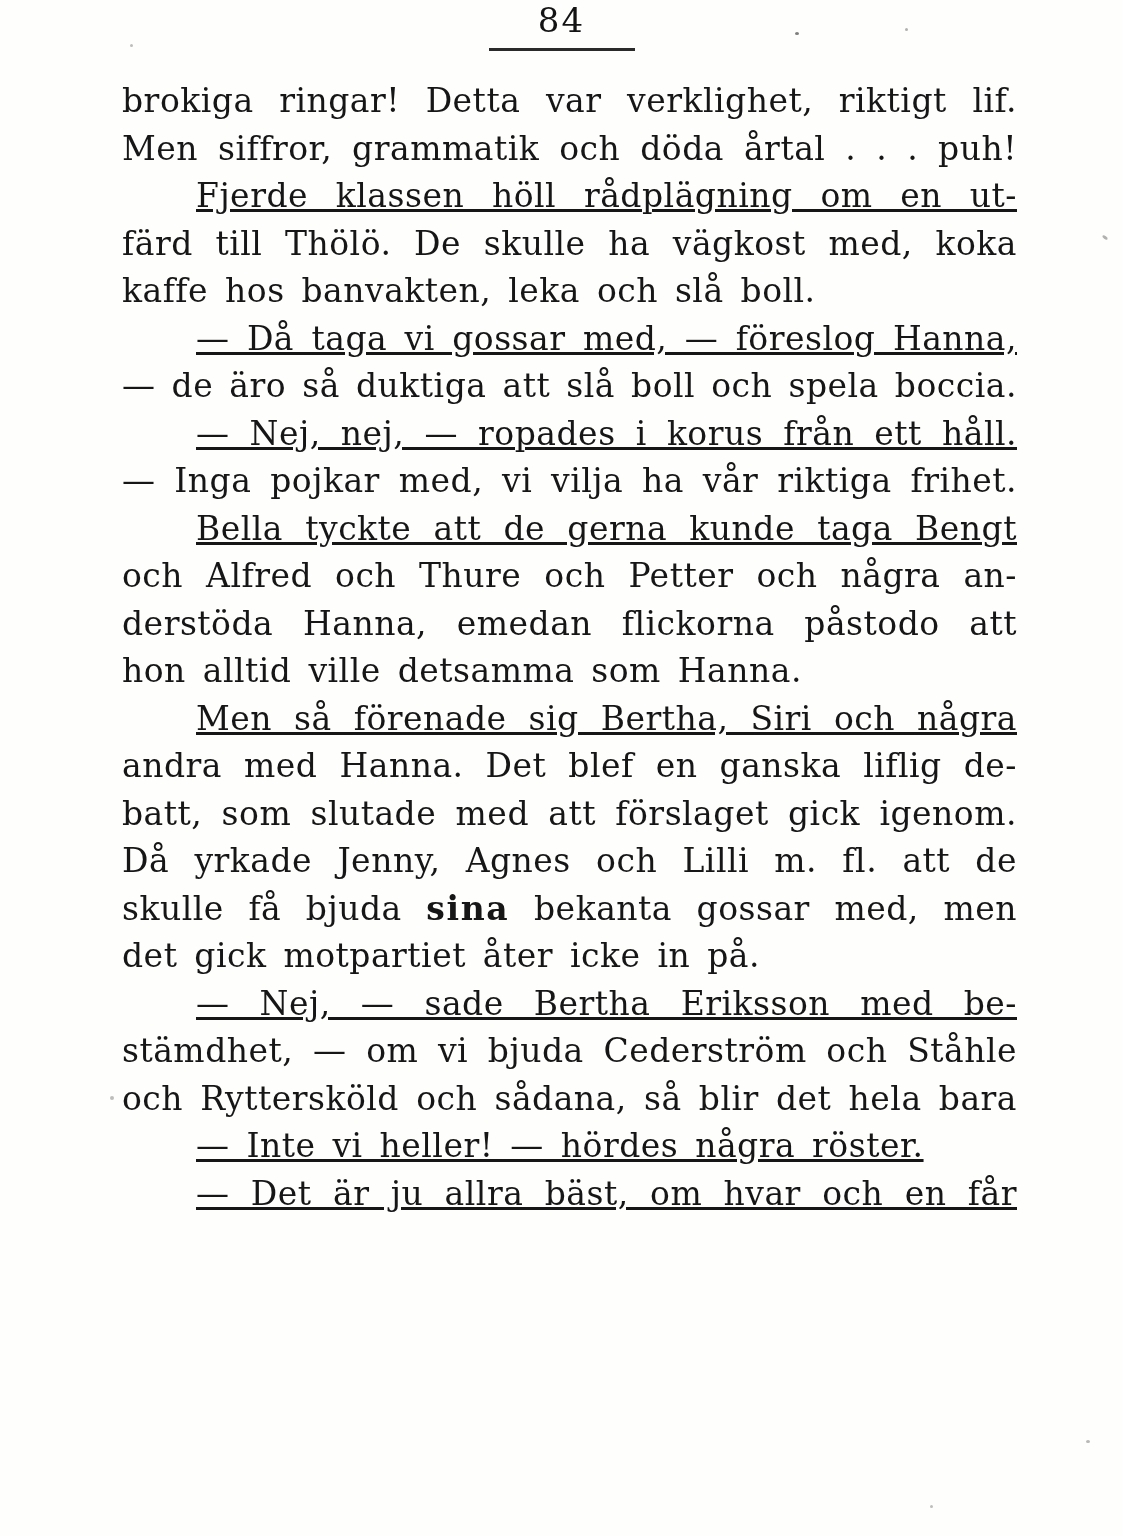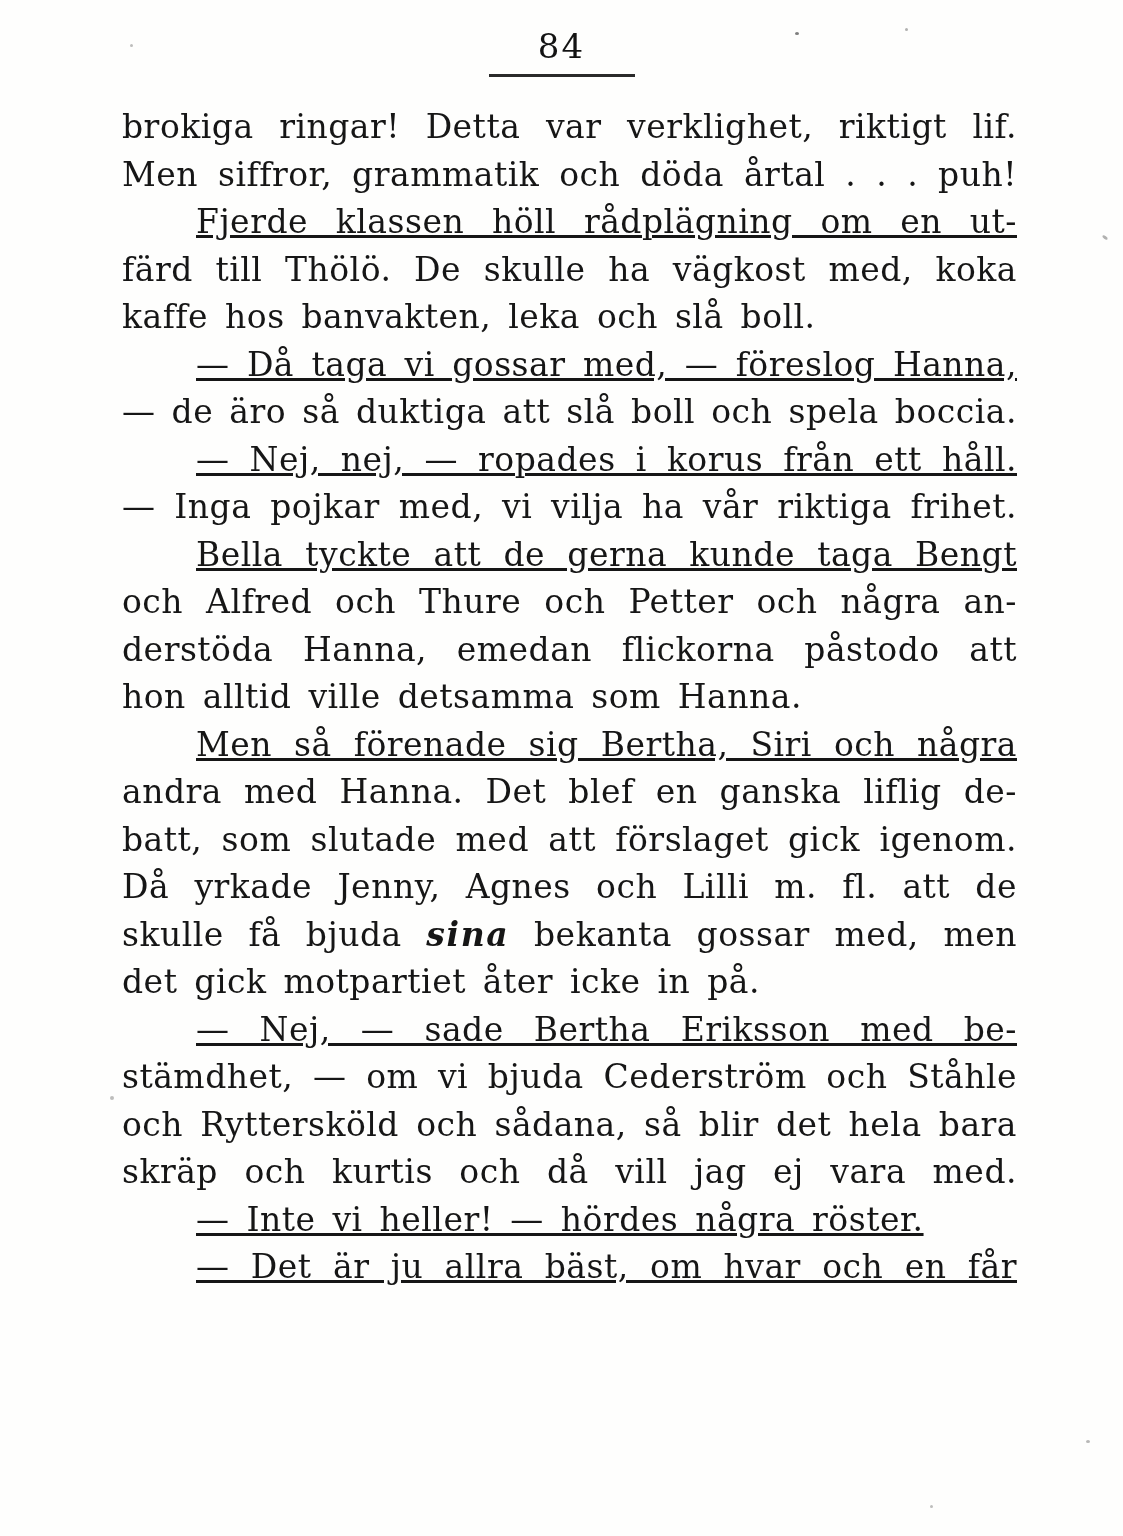--- a/index.html
+++ b/index.html
@@ -14,21 +14,20 @@
     overflow: hidden;
     font-family: "DejaVu Serif", "Liberation Serif", serif;
     color: #161616;
   }
   .page {
     position: absolute;
     inset: 0;
     background: #fefefd;
   }
   .page-header {
-    padding-top: 26px;
     text-align: center;
   }
   .page-number {
     display: inline-block;
     font-size: 34px;
     line-height: 40px;
     letter-spacing: 2px;
     color: #131313;
   }
   .page-number-rule {
@@ -53,21 +52,20 @@
     white-space: normal;
     text-align: justify;
     text-align-last: justify;
     word-spacing: normal;
   }
   .line.indent {
     text-indent: 74px;
     text-decoration: underline;
   }
   .italic {
-    font-style: italic;
     font-weight: bold;
     letter-spacing: 0.05em;
   }
   
   .speck {
     position: absolute;
     background: rgba(20,20,20,0.55);
     border-radius: 50%;
   }
   .s1 { left: 795px; top: 32px;  width: 4px; height: 3px; }
@@ -117,21 +115,20 @@
         <div class="line just"><span>andra med Hanna. Det blef en ganska liflig de-</span></div>
         <div class="line just"><span>batt, som slutade med att förslaget gick igenom.</span></div>
         <div class="line just"><span>Då yrkade Jenny, Agnes och Lilli m. fl. att de</span></div>
         <div class="line just"><span>skulle få bjuda </span><span class="italic">sina</span><span> bekanta gossar med, men</span></div>
         <div class="line"><span>det gick motpartiet åter icke in på.</span></div>
       </div>
       <div class="paragraph">
         <div class="line just indent"><span>— Nej, — sade Bertha Eriksson med be-</span></div>
         <div class="line just"><span>stämdhet, — om vi bjuda Cederström och Ståhle</span></div>
         <div class="line just"><span>och Ryttersköld och sådana, så blir det hela bara</span></div>
-        <div class="line just"><span>skräp och kurtis och då vill jag ej vara med.</span></div>
       </div>
       <div class="paragraph">
         <div class="line indent"><span>— Inte vi heller! — hördes några röster.</span></div>
       </div>
       <div class="paragraph">
         <div class="line just indent"><span>— Det är ju allra bäst, om hvar och en får</span></div>
       </div>
     </div>
 
   <div class="speck s1"></div>

